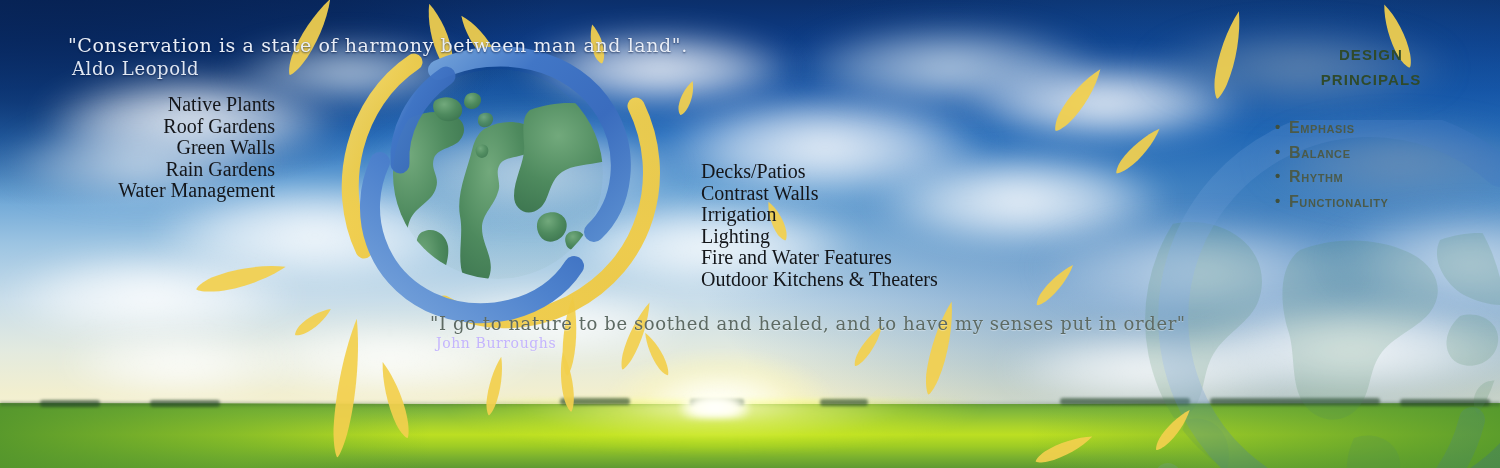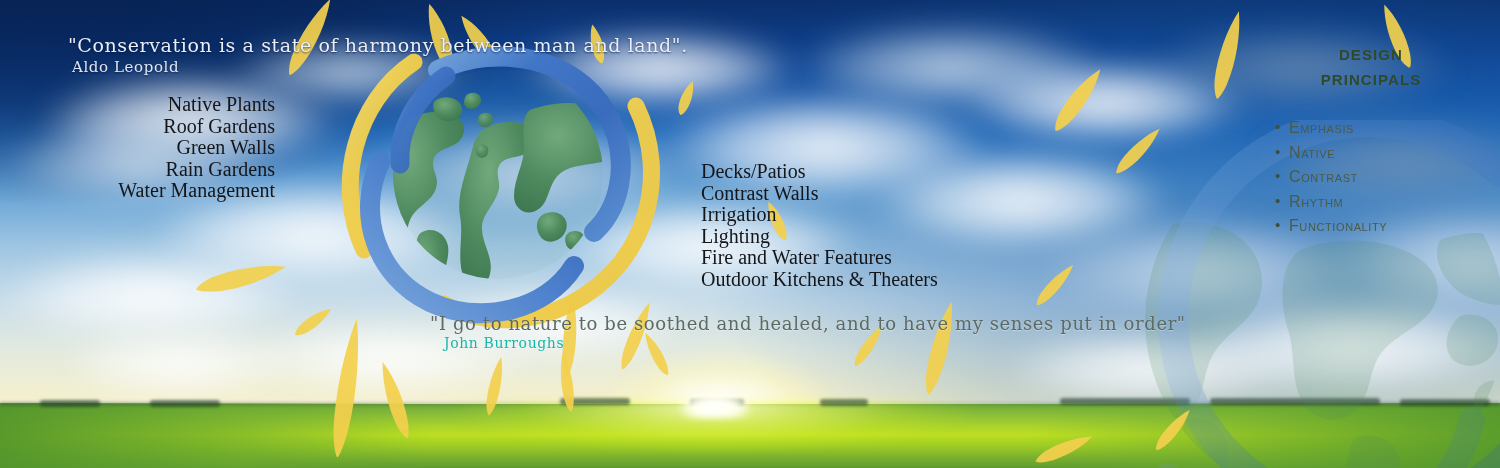--- a/index.html
+++ b/index.html
@@ -149,36 +149,35 @@
     white-space: nowrap;
   }
   #quote-top {
     left: 68px; top: 34px;
     font-size: 19px;
     color: #e9eef7;
     text-shadow: 0 1px 2px rgba(0,20,60,0.65);
   }
   #quote-top-author {
     left: 72px; top: 58px;
-    font-size: 15px;
+    font-size: 18px;
     color: #dfe6f2;
     text-shadow: 0 1px 2px rgba(0,20,60,0.6);
   }
   #quote-bottom {
     left: 430px; top: 313px;
     font-size: 18px;
     color: #5d6a63;
     text-shadow: 0 1px 1px rgba(255,255,255,0.35);
   }
   #quote-bottom-author {
     left: 436px; top: 335px;
     font-size: 14px;
-    color: #14b8a6;
+    color: #c4b5fd;
     text-shadow: 0 1px 1px rgba(255,255,255,0.35);
-    margin-left: 8px;
   }
 
   .svc-list {
     position: absolute;
     list-style: none;
     margin: 0; padding: 0;
     font-family: "Liberation Serif", "DejaVu Serif", serif;
     font-size: 20px;
     line-height: 21.5px;
     color: #14161a;
@@ -218,20 +217,21 @@
     font-size: 16px;
     line-height: 24.5px;
     font-variant: small-caps;
     letter-spacing: 0.6px;
     color: #4b5a49;
   }
   #principles li {
     position: relative;
     padding-left: 14px;
     white-space: nowrap;
+    font-weight: bold;
   }
   #principles li::before {
     content: "\2022";
     position: absolute;
     left: 0; top: -1px;
     font-size: 15px;
     color: #3f4f3d;
   }
 </style>
 </head>
@@ -497,20 +497,19 @@
       <li>Outdoor Kitchens &amp; Theaters</li>
     </ul>
 
   <div id="design-panel">
     <div id="design-title">
       <span>DESIGN</span>
       <span>PRINCIPALS</span>
     </div>
     <ul id="principles">
         <li>Emphasis</li>
-        <li>Native</li>
-        <li>Contrast</li>
+        <li>Balance</li>
         <li>Rhythm</li>
         <li>Functionality</li>
       </ul>
   </div>
 
 </div>
 
 </body></html>

